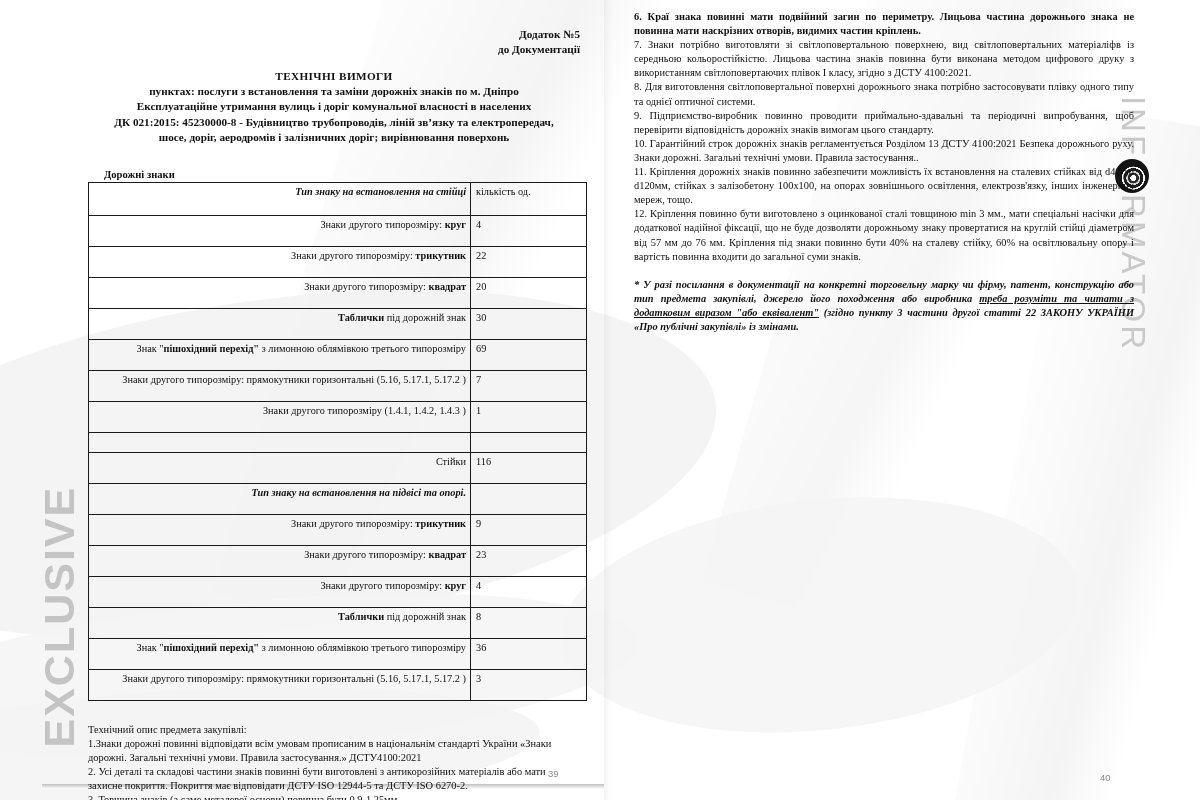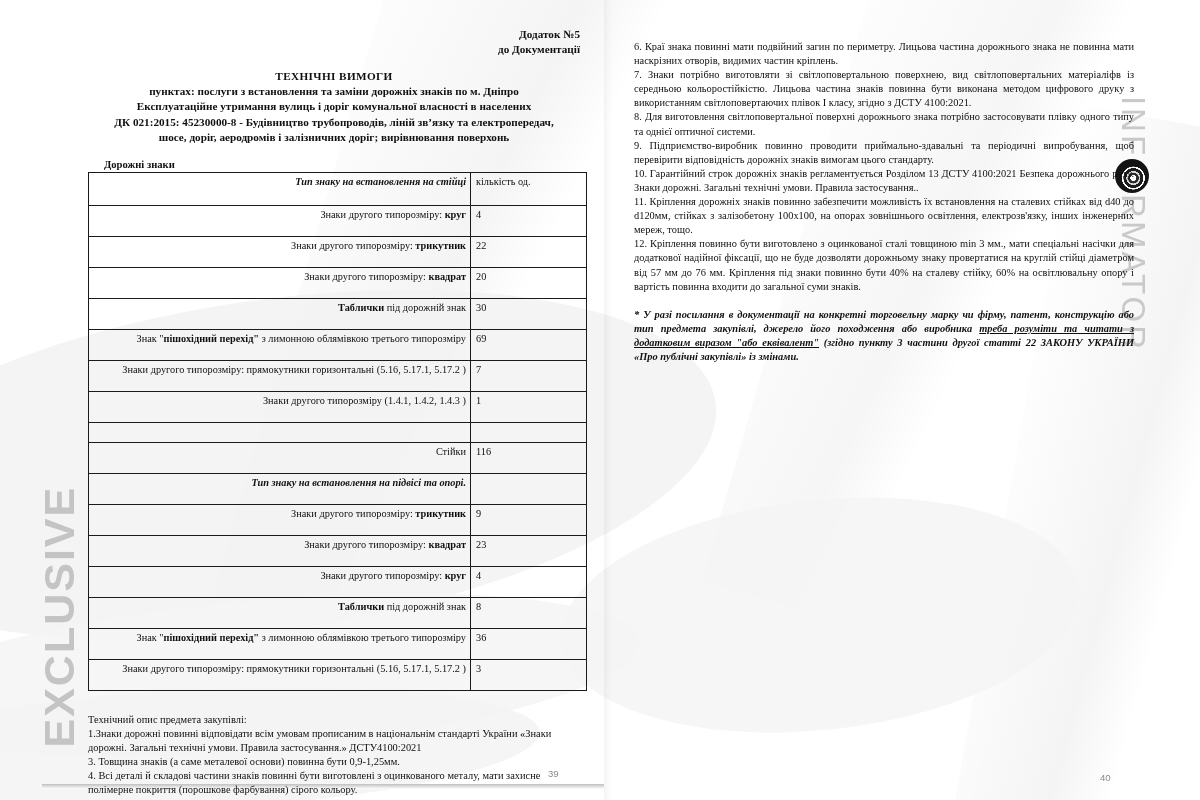--- a/index.html
+++ b/index.html
@@ -172,21 +172,21 @@
     font-weight: 700;
     font-size: 11.2px;
     line-height: 1.35;
     margin-top: 12px;
   }
   .title-main { letter-spacing: .4px; }
 
   .tbl-caption {
     font-weight: 700;
     font-size: 10.6px;
-    margin: 14px 0 2px 16px;
+    margin: 24px 0 2px 16px;
   }
 
   table.signs {
     border-collapse: collapse;
     width: 478px;
     table-layout: fixed;
     font-size: 10.3px;
     line-height: 1.28;
     background: transparent;
   }
@@ -212,21 +212,21 @@
     margin-top: 22px;
   }
   .body-text p { margin: 0; }
 
   .col-right .rt {
     font-size: 10.4px;
     line-height: 1.355;
     text-align: justify;
     margin: 0;
   }
-  .col-right .rt-first { margin-top: 40px; }
+  .col-right .rt-first { margin-top: 10px; font-weight: bold; }
   .note {
     margin-top: 14px;
     font-style: italic;
     font-weight: 700;
     font-size: 10.4px;
     line-height: 1.36;
     text-align: justify;
   }
   .note u { text-decoration: underline; }
 
@@ -356,20 +356,21 @@
           <tr class="r-tall">
             <td class="c-name">Знаки другого типорозміру: прямокутники горизонтальні (5.16, 5.17.1, 5.17.2 )</td>
             <td class="c-qty">3</td>
           </tr>
         </tbody>
     </table>
 
     <div class="body-text" id="left-body">
         <p>Технічний опис предмета закупівлі:</p>
         <p>1.Знаки дорожні повинні відповідати всім умовам прописаним в національнім стандарті України «Знаки дорожні. Загальні технічні умови. Правила застосування.» ДСТУ4100:2021</p>
+        <p>2. Усі деталі та складові частини знаків повинні бути виготовлені з антикорозійних матеріалів або мати захисне покриття. Покриття має відповідати ДСТУ ISO 12944-5 та ДСТУ ISO 6270-2.</p>
         <p>3. Товщина знаків (а саме металевої основи) повинна бути 0,9-1,25мм.</p>
         <p>4. Всі деталі й складові частини знаків повинні бути виготовлені з оцинкованого металу, мати захисне полімерне покриття (порошкове фарбування) сірого кольору.</p>
       </div>
   </div>
 
   <div class="col col-right">
     <div id="right-body">
         <p class="rt rt-first">6. Краї знака повинні мати подвійний загин по периметру. Лицьова частина дорожнього знака не повинна мати наскрізних отворів, видимих частин кріплень.</p>
         <p class="rt">7. Знаки потрібно виготовляти зі світлоповертальною поверхнею, вид світлоповертальних матеріаліфв із середньою кольоростійкістю. Лицьова частина знаків повинна бути виконана методом цифрового друку з використанням світлоповертаючих плівок I класу, згідно з ДСТУ 4100:2021.</p>
         <p class="rt">8. Для виготовлення світлоповертальної поверхні дорожнього знака потрібно застосовувати плівку одного типу та однієї оптичної системи.</p>

